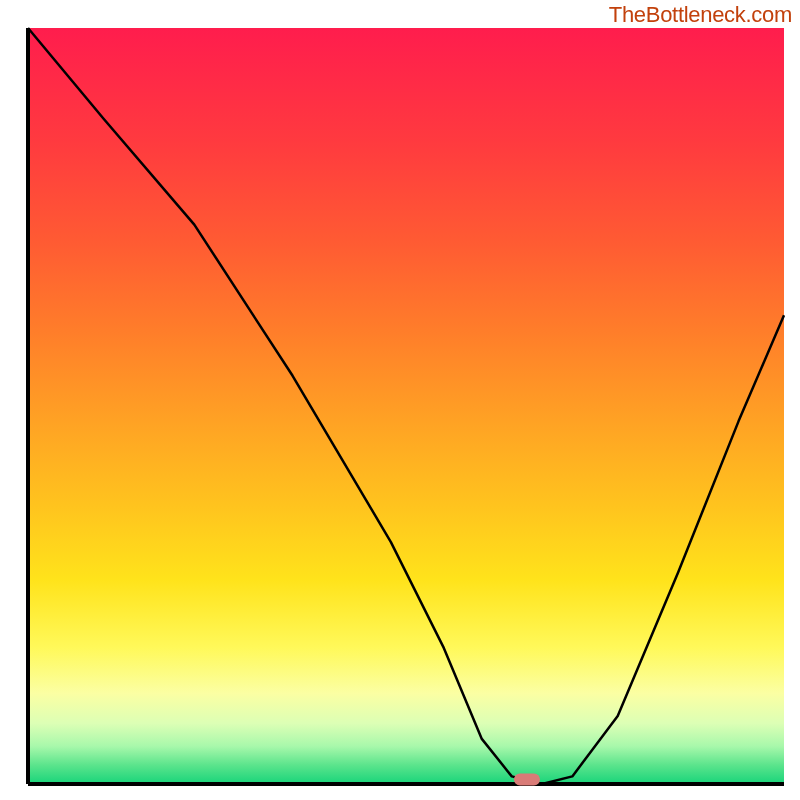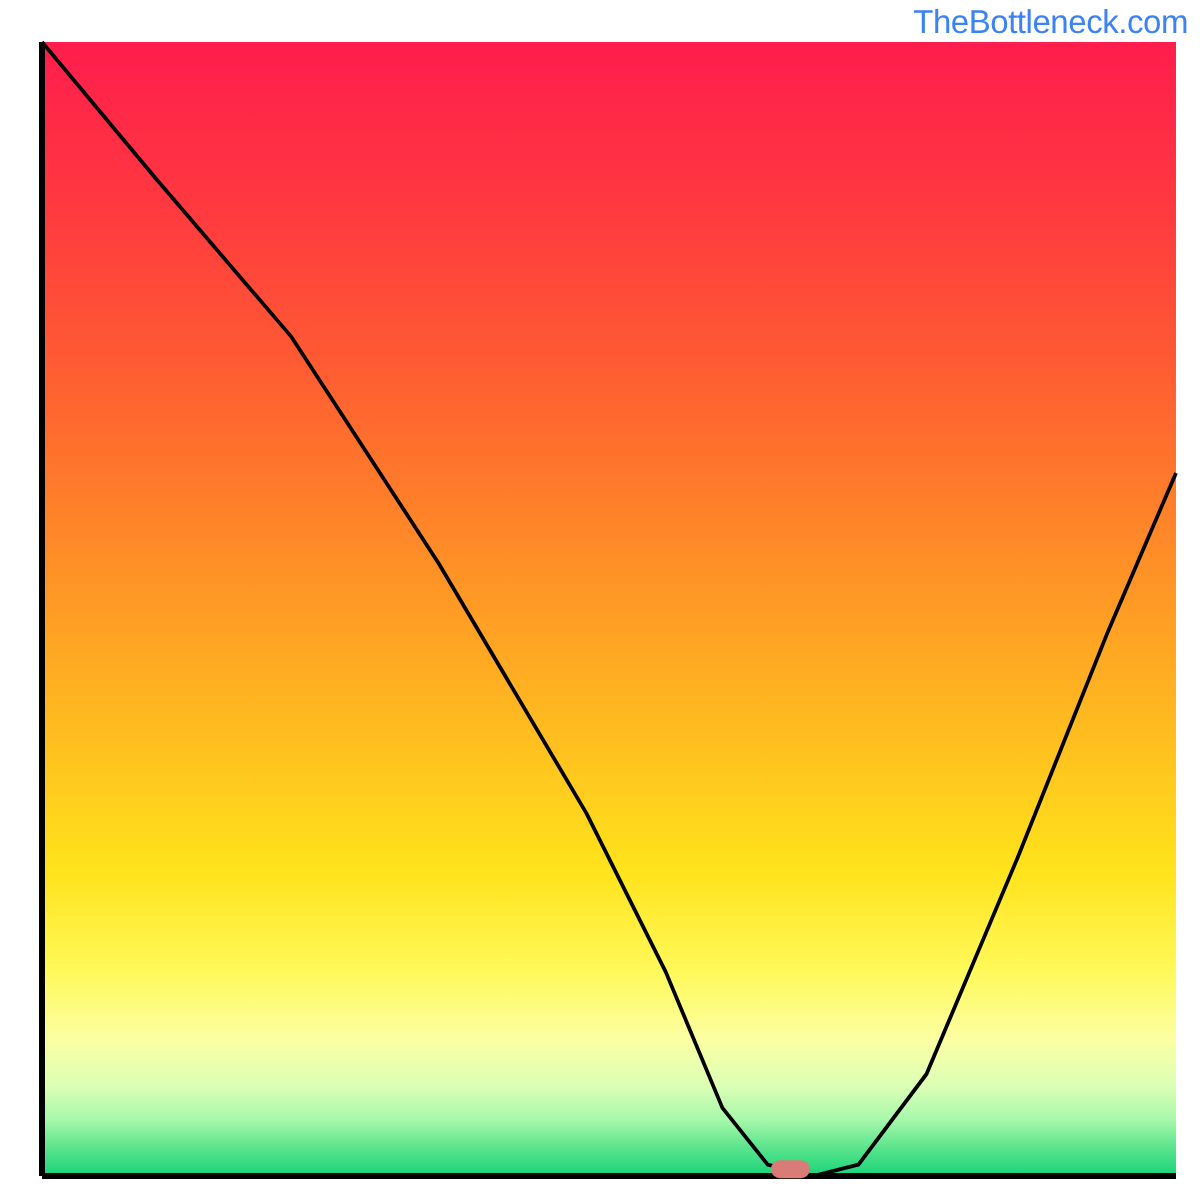--- a/index.html
+++ b/index.html
@@ -10,21 +10,21 @@
     height: 800px;
     overflow: hidden;
     font-family: Arial, Helvetica, sans-serif;
   }
   .watermark {
     position: absolute;
     top: 2px;
     right: 8px;
     font-size: 22px;
     font-weight: 500;
-    color: #3b82f6;
+    color: #c2410c;
     letter-spacing: -0.3px;
     z-index: 10;
   }
   .chart-wrap {
     position: absolute;
     top: 0;
     left: 0;
     width: 800px;
     height: 800px;
   }

